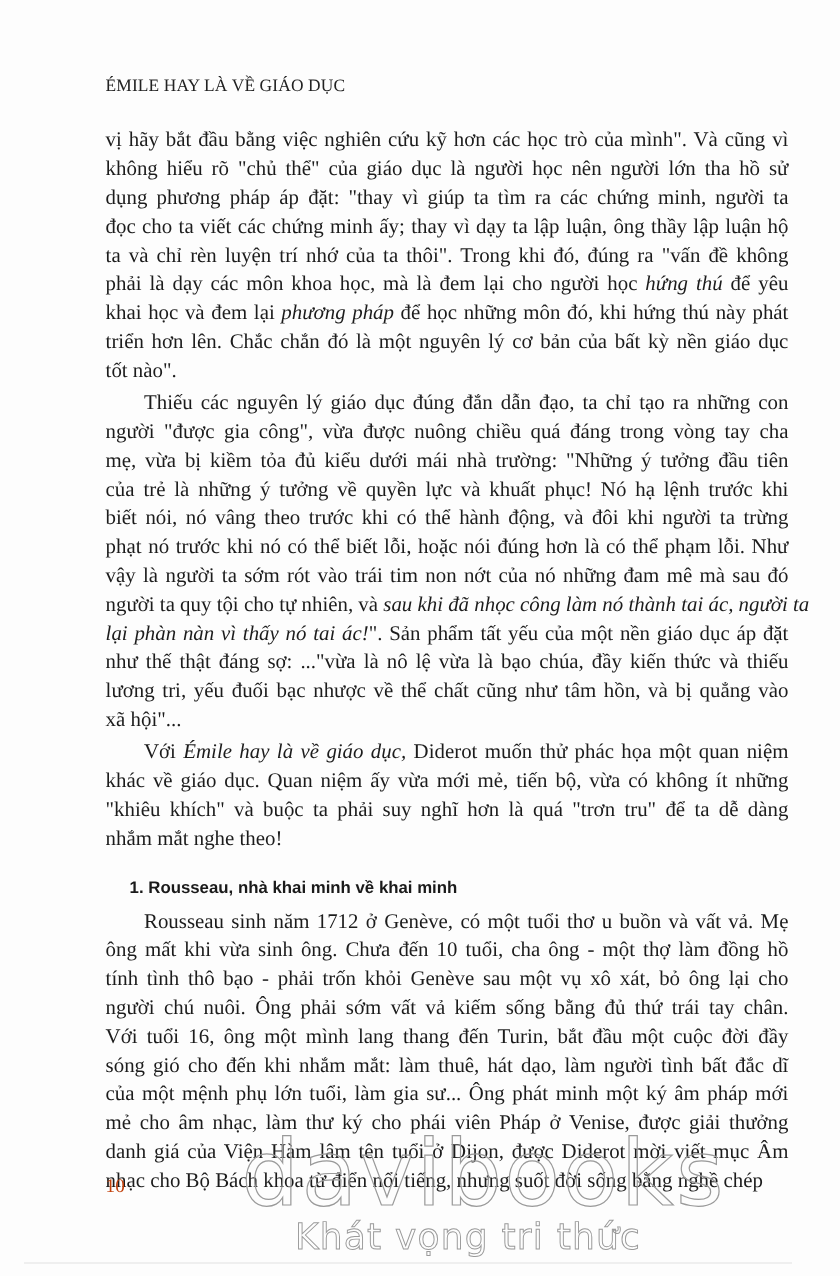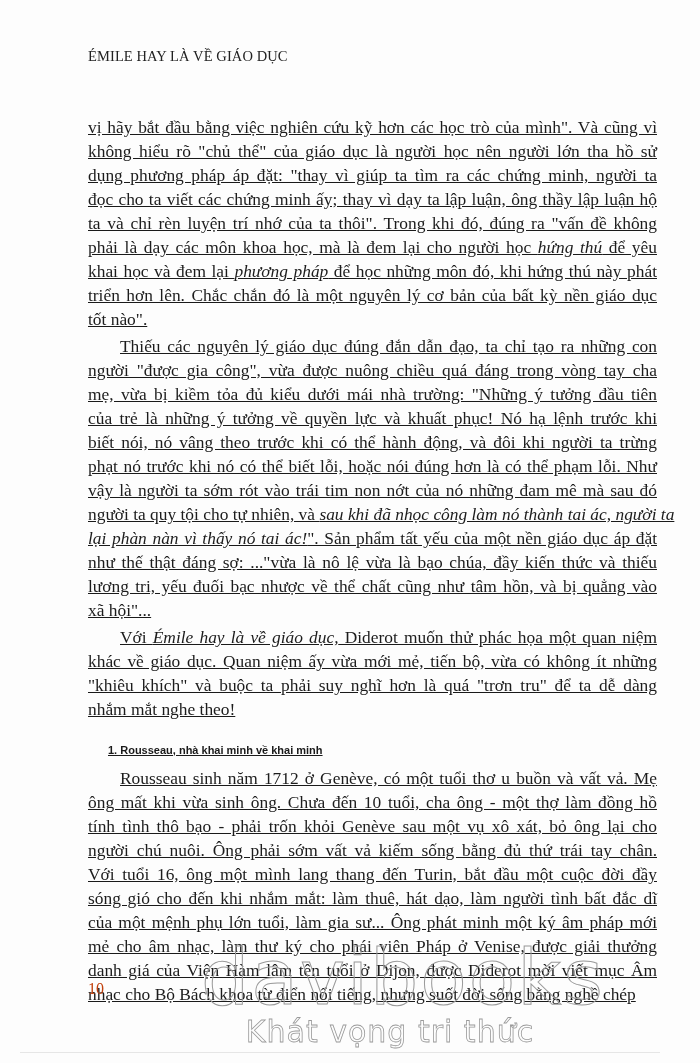--- a/index.html
+++ b/index.html
@@ -2,35 +2,35 @@
 <html><head>
 <meta charset="utf-8">
 <style>
   html, body { margin: 0; padding: 0; }
   body {
     width: 700px; height: 1063px; background: #ffffff; position: relative; overflow: hidden;
     font-family: "DejaVu Serif", "Liberation Serif", serif; color: #1a1a1a;
   }
   .page { position: absolute; left: 0; top: 0; width: 700px; height: 1063px; background: #fdfdfd; }
   .running-head {
-    position: absolute; left: 88px; top: 48px;
+    position: absolute; left: 88px; top: 64px;
     font-family: "Liberation Serif", serif; font-size: 14.5px; letter-spacing: 0.1px; color: #222;
   }
-  .body-text { position: absolute; left: 88px; top: 115px; width: 569px; text-decoration: underline; }
+  .body-text { position: absolute; left: 88px; top: 104px; width: 569px; }
   .line {
     font-family: "Liberation Serif", serif;
     font-size: 17.4px; line-height: 24px; height: 24px; white-space: nowrap;
     text-align: justify; text-align-last: justify; color: #1c1c1c;
   }
   .line.last { text-align-last: left; }
   .line.indent { padding-left: 32px; }
   .gap { height: 3px; }
   .line i { font-style: italic; }
   .section-heading {
-    font-family: "Liberation Sans", sans-serif; font-weight: bold; font-size: 11px;
+    font-family: "Liberation Sans", sans-serif; font-weight: bold; font-size: 14px;
     line-height: 24px; height: 24px; padding-left: 20px; color: #1a1a1a; margin: 14px 0 4px 0;
   }
   .page-number {
     position: absolute; left: 88px; top: 980px;
     font-family: Liberation Serif, serif; font-size: 16px; color: #c2410c;
   }
   .watermark {
     position: absolute; left: 168px; top: 938px; width: 470px; text-align: center;
     font-family: "DejaVu Sans", sans-serif; font-size: 76px; line-height: 80px;
     color: transparent; -webkit-text-stroke: 1px #9a9a9a; letter-spacing: 2px;

